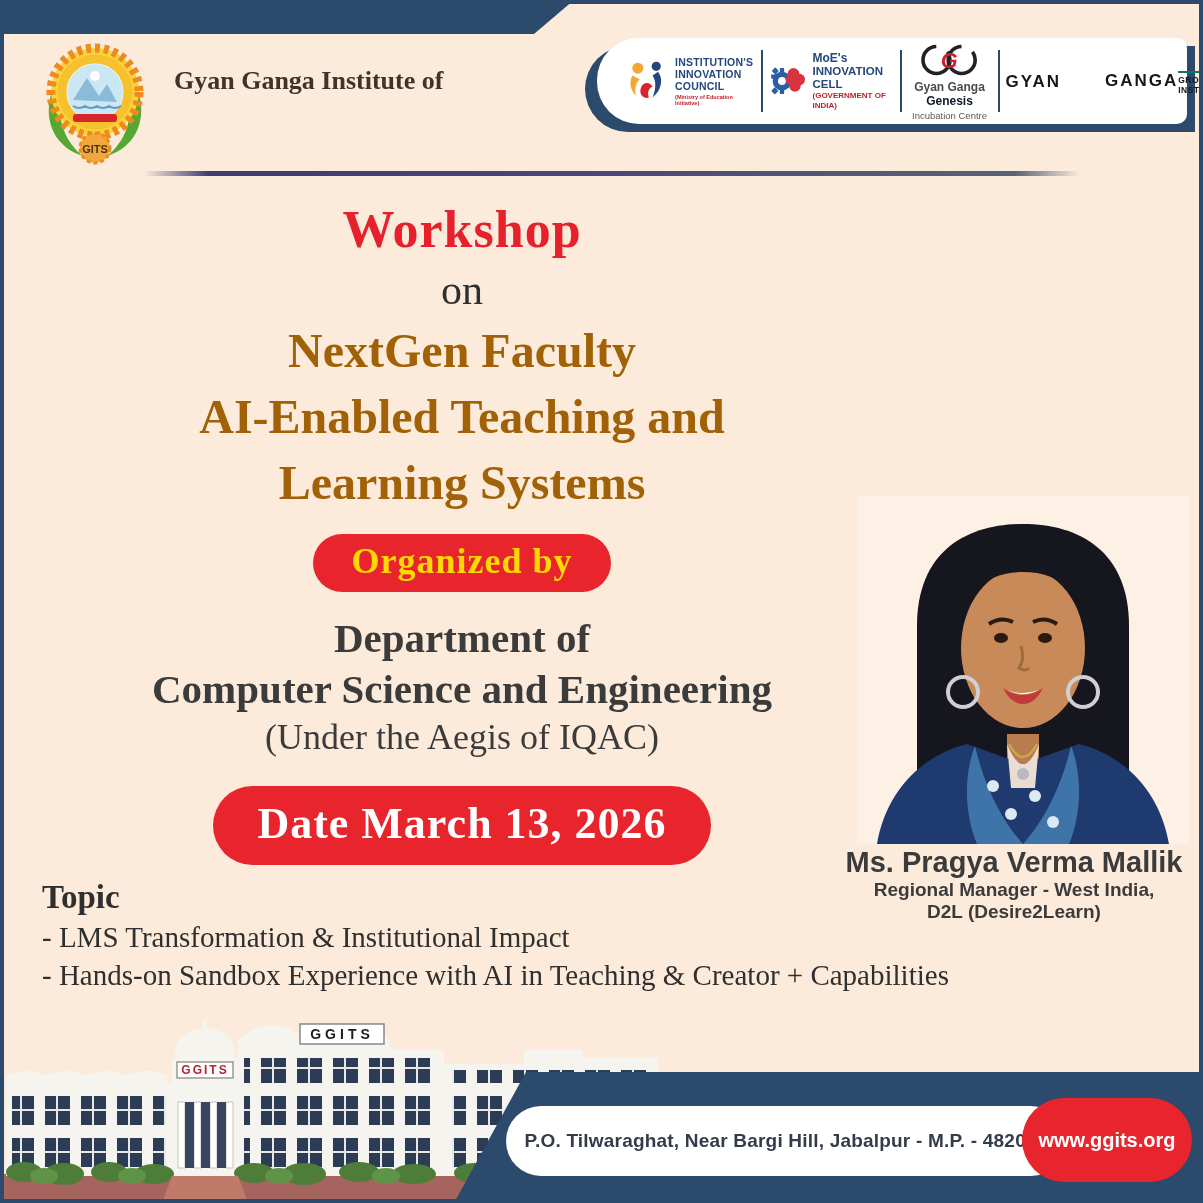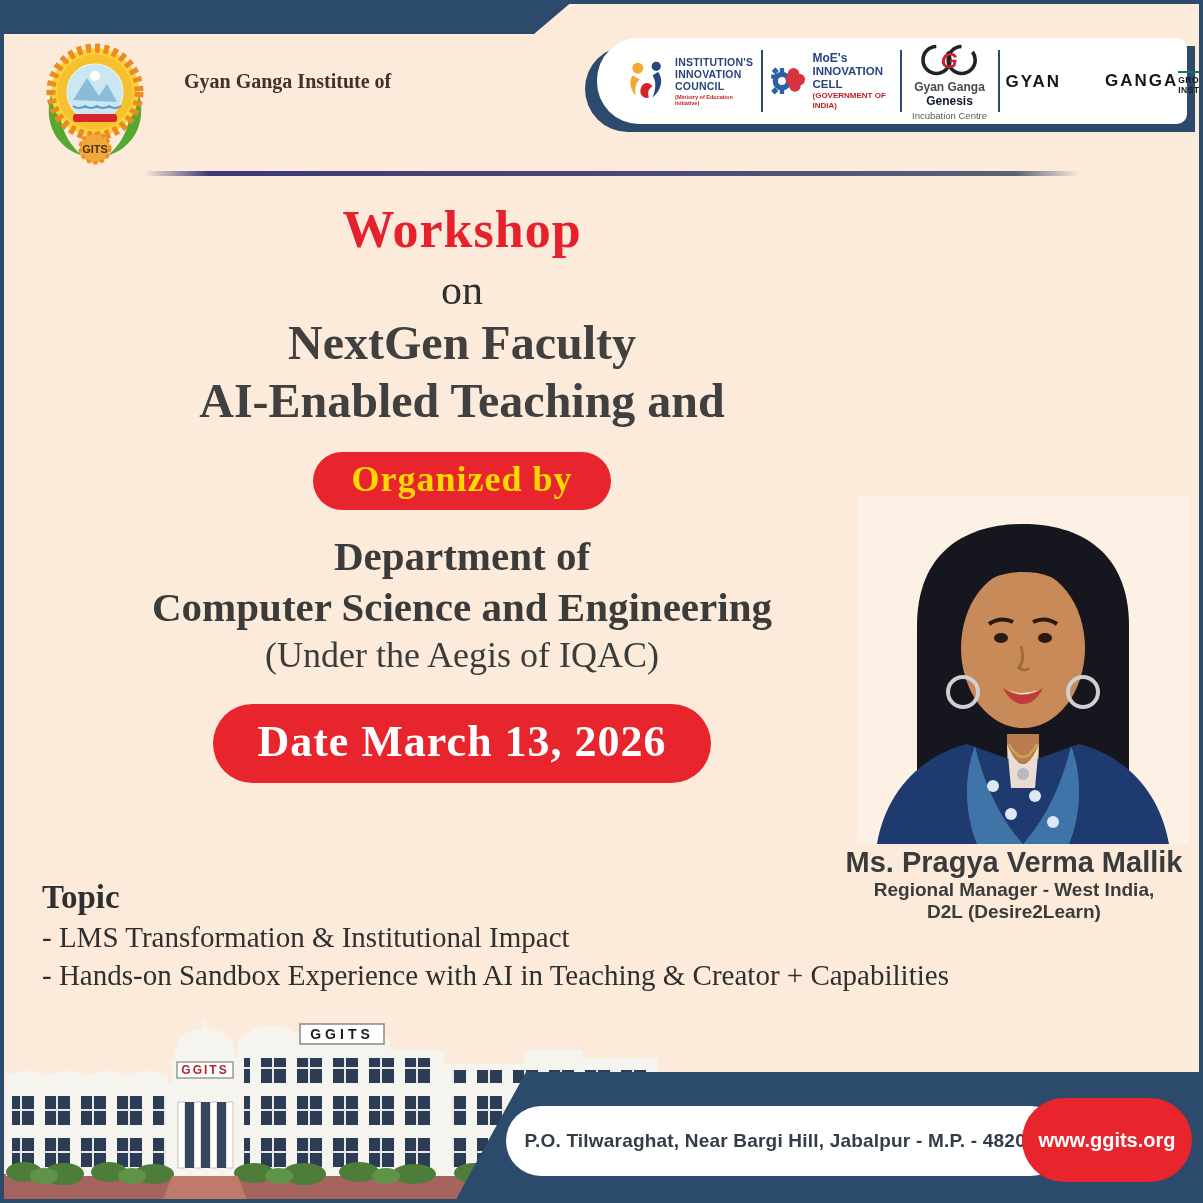--- a/index.html
+++ b/index.html
@@ -15,23 +15,23 @@
   
   .top-bar{
     position:absolute;left:-4px;top:-4px;width:574px;height:34px;
     background:#2c4a6b;
     clip-path:polygon(0 0,574px 0,534px 34px,0 34px);
   }
   
   .crest{position:absolute;left:24px;top:32px;width:134px;height:136px;}
   
   .inst-name{
-    position:absolute;left:180px;top:58px;width:430px;
+    position:absolute;left:170px;top:58px;width:430px;
     font-family:"Liberation Serif", serif;
-    font-weight:bold;color:#42332a;font-size:20px;line-height:38px;
+    font-weight:bold;color:#42332a;font-size:26px;line-height:38px;
   }
   
   .strip-under{
     position:absolute;left:581px;top:42px;width:610px;height:86px;
     background:#2c4a6b;border-radius:44px 0 0 44px;
   }
   .strip{
     position:absolute;left:593px;top:34px;width:590px;height:86px;
     background:#ffffff;border-radius:42px 10px 10px 42px;
     display:flex;align-items:center;justify-content:space-between;
@@ -55,21 +55,21 @@
   
   .divider{
     position:absolute;left:140px;top:167px;width:936px;height:5px;border-radius:3px;
     background:linear-gradient(90deg,rgba(61,58,117,0),#3d3a75 7%,#4a4878 50%,#5a6275 93%,rgba(90,98,117,0));
   }
   
   .title-col{position:absolute;left:58px;top:190px;width:800px;text-align:center;
     font-family:"Liberation Serif", serif;}
   .t-workshop{font-size:52px;line-height:72px;font-weight:bold;color:#e7212b;letter-spacing:1px;}
   .t-on{font-size:42px;line-height:48px;color:#2f2f2f;}
-  .t-line{font-size:48px;line-height:58px;font-weight:bold;color:#404040;}
+  .t-line{font-size:48px;line-height:58px;font-weight:bold;color:#a16207;margin-top:8px;}
   .org-pill{
     display:inline-block;margin-top:22px;background:#e8242c;border-radius:30px;
     padding:6px 38px 10px 38px;font-size:36px;font-weight:bold;color:#ffd900;letter-spacing:1px;
   }
   .dept1{font-size:41px;line-height:52px;font-weight:bold;color:#3b3b3b;margin-top:20px;}
   .dept2{font-size:41px;line-height:50px;font-weight:bold;color:#3b3b3b;}
   .aegis{font-size:36px;line-height:46px;color:#3b3b3b;}
   .date-pill{
     display:inline-block;margin-top:26px;background:#e8242c;border-radius:40px;
     padding:12px 44px 16px 44px;font-size:44px;font-weight:bold;color:#ffffff;letter-spacing:1px;
@@ -200,20 +200,21 @@
     </div>
   </div>
 
   <div class="divider"></div>
 
   <div class="title-col">
     <div class="t-workshop">Workshop</div>
     <div class="t-on">on</div>
     <div class="t-line">NextGen Faculty</div>
     <div class="t-line">AI-Enabled Teaching and</div>
+    <div class="t-line">Learning Systems</div>
     <div><span class="org-pill">Organized by</span></div>
     <div class="dept1">Department of</div>
     <div class="dept2">Computer Science and Engineering</div>
     <div class="aegis">(Under the Aegis of IQAC)</div>
     <div><span class="date-pill">Date March 13, 2026</span></div>
   </div>
 
   <svg class="speaker-photo" viewBox="0 0 332 348">
     <rect x="0" y="0" width="332" height="348" fill="#fdf0e4"></rect>
     <path d="M60,348 L60,130 C60,55 110,28 166,28 C222,28 272,55 272,130 L272,348 Z" fill="#16161e"></path>

